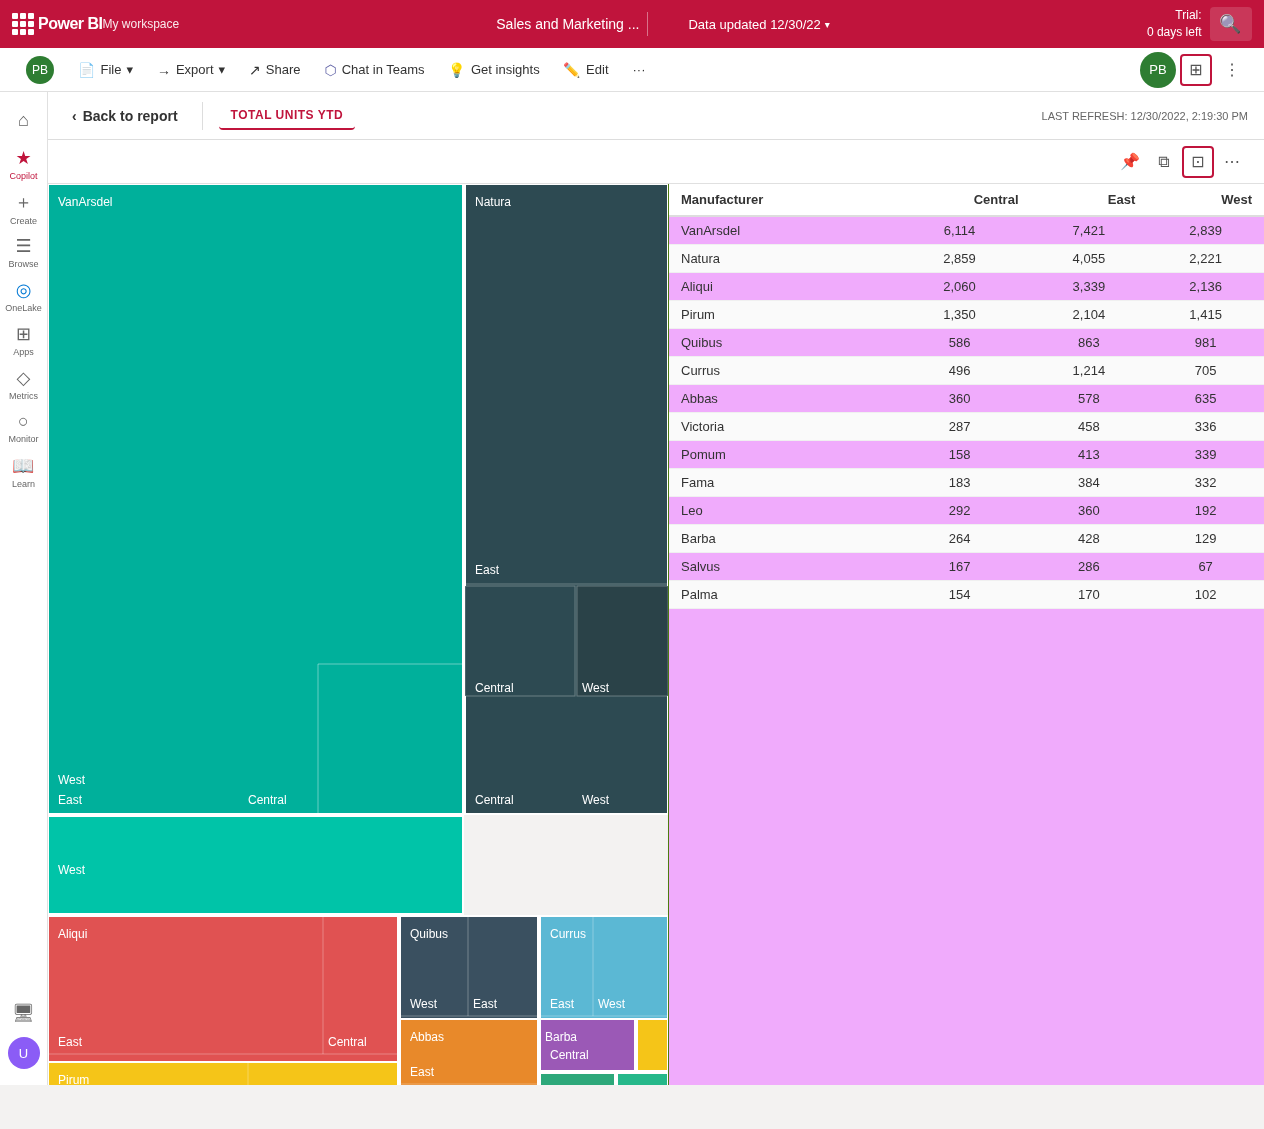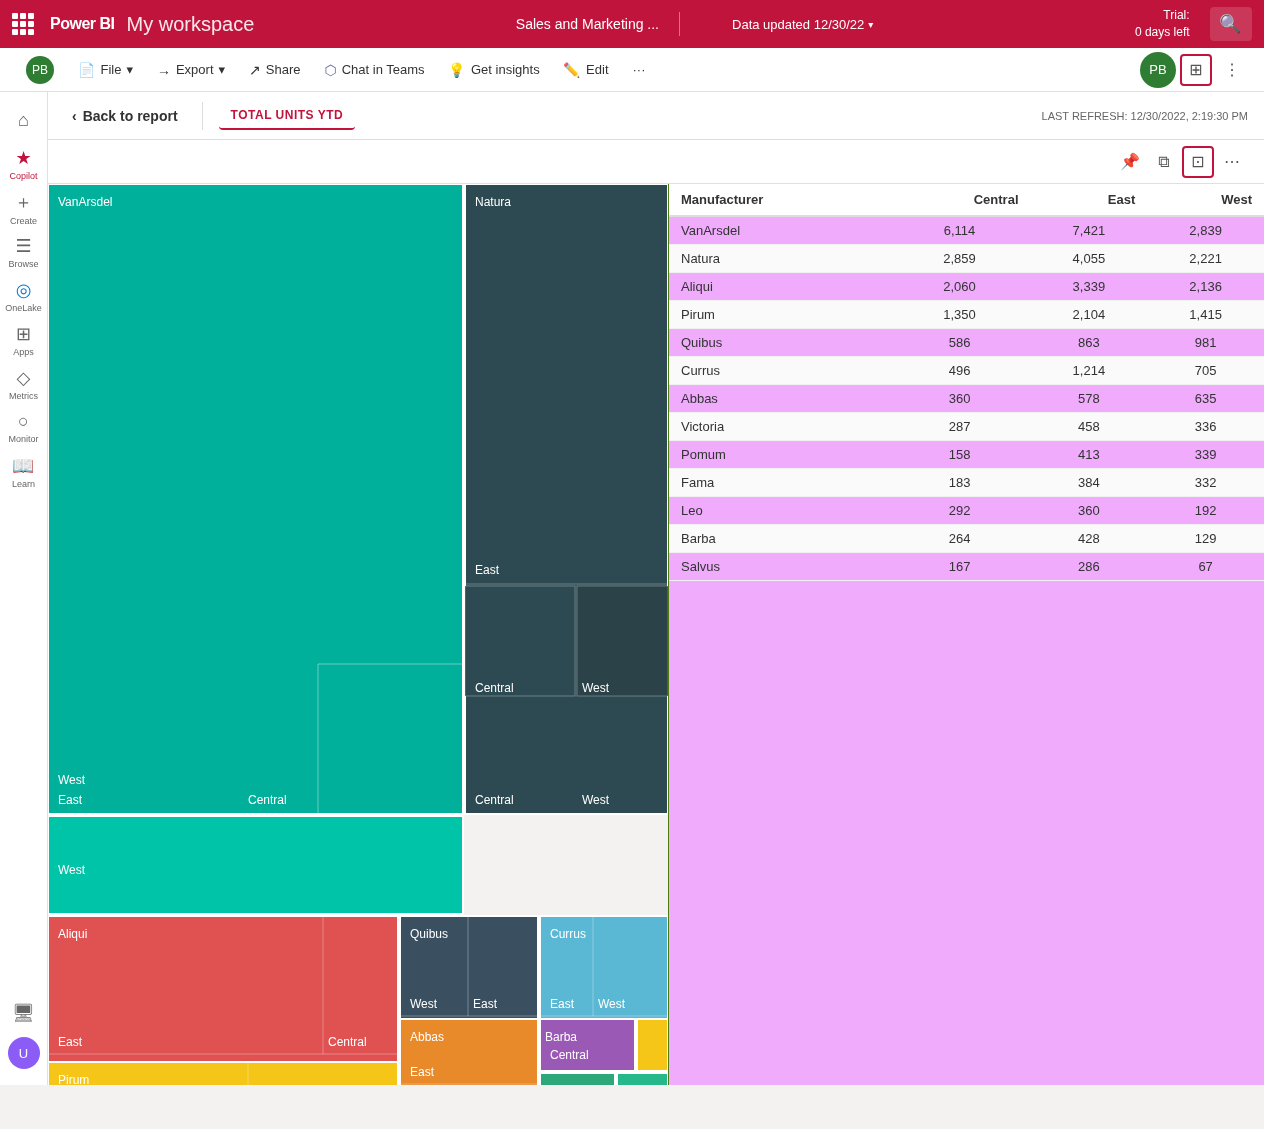--- a/index.html
+++ b/index.html
@@ -6,26 +6,26 @@
     body { font-family: 'Segoe UI', Arial, sans-serif; font-size: 13px; background: #f3f2f1; overflow: hidden; width: 1264px; height: 1129px; }
 
     
     .top-header {
       background: #c0143c;
       color: white;
       height: 48px;
       display: flex;
       align-items: center;
       padding: 0 12px;
-      gap: 12px;
+      gap: 0;
     }
     .grid-icon { display: grid; grid-template-columns: repeat(3, 6px); gap: 2px; margin-right: 4px; }
     .grid-icon span { width: 6px; height: 6px; background: white; border-radius: 1px; }
     .powerbi-logo { font-weight: 700; font-size: 16px; letter-spacing: -0.5px; }
-    .workspace-name { font-size: 20px; opacity: 0.9; }
+    .workspace-name { font-size: 12px; opacity: 0.9; }
     .report-title { margin-left: auto; font-size: 14px; }
     .divider-v { width: 1px; height: 24px; background: rgba(255,255,255,0.4); margin: 0 8px; }
     .data-updated { font-size: 13px; display: flex; align-items: center; gap: 4px; padding-left: 32px; }
     .chevron-down { font-size: 10px; }
     .trial-badge { margin-left: auto; text-align: right; font-size: 12px; line-height: 1.4; }
     .search-btn { background: rgba(255,255,255,0.15); border: none; color: white; padding: 6px 10px; border-radius: 4px; cursor: pointer; font-size: 18px; margin-left: 8px; }
 
     
     .toolbar {
       background: white;
@@ -492,19 +492,25 @@
       <td>264</td>
       <td>428</td>
       <td>129</td>
     </tr>
               <tr>
       <td>Salvus</td>
       <td>167</td>
       <td>286</td>
       <td>67</td>
     </tr>
+              <tr>
+      <td>Palma</td>
+      <td>154</td>
+      <td>170</td>
+      <td>102</td>
+    </tr>
             </tbody>
         </table>
       </div>
 
     </div>
   </div>
 </div>
 
 </body></html>

